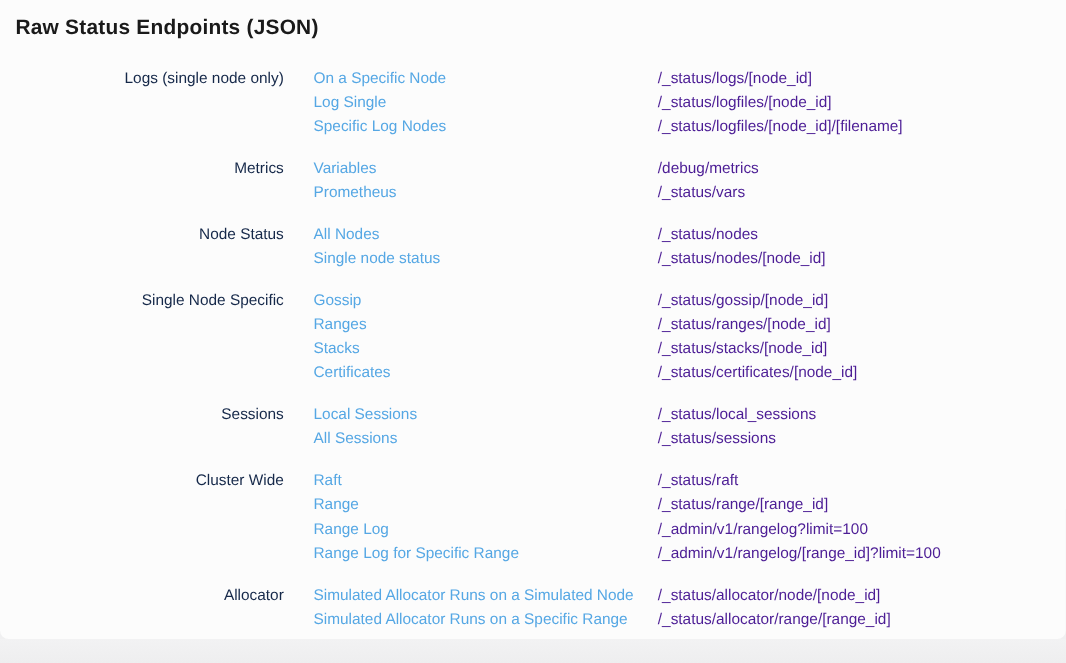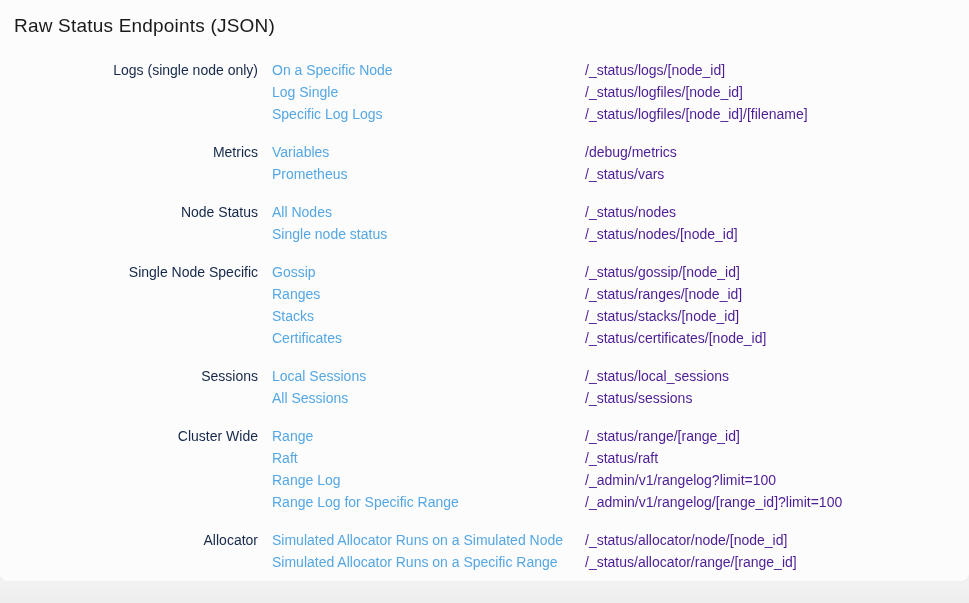--- a/index.html
+++ b/index.html
@@ -16,30 +16,31 @@
   .content-card {
     position: absolute;
     top: 0; left: 0;
     width: 969px; height: 581px;
     background: #fcfcfc;
     border-radius: 0 0 8px 8px;
     padding: 14px 0 0 14px;
   }
   .page-title {
     font-size: 19px;
-    font-weight: 400;
+    font-weight: 700;
     color: #1a1a1a;
     line-height: 24px;
     letter-spacing: 0.2px;
     margin-bottom: 21px;
   }
   .groups { margin-left: -14px; }
   .endpoint-group {
     display: flex;
     margin-bottom: 16px;
+    gap: 13px;
   }
   .group-category {
     width: 258px;
     flex-shrink: 0;
     text-align: right;
     font-size: 14px;
     line-height: 22px;
     color: #152849;
   }
   .group-rows { flex: 1; }
@@ -84,21 +85,21 @@
     <a class="endpoint-link">On a Specific Node</a>
     <div class="endpoint-path">/_status/logs/[node_id]</div>
   </div>
 
   <div class="endpoint-row">
     <a class="endpoint-link">Log Single</a>
     <div class="endpoint-path">/_status/logfiles/[node_id]</div>
   </div>
 
   <div class="endpoint-row">
-    <a class="endpoint-link">Specific Log Logs</a>
+    <a class="endpoint-link">Specific Log Nodes</a>
     <div class="endpoint-path">/_status/logfiles/[node_id]/[filename]</div>
   </div>
 </div>
   </div>
 
   <div class="endpoint-group">
     <div class="group-category">Metrics</div>
     <div class="group-rows">
   <div class="endpoint-row">
     <a class="endpoint-link">Variables</a>
@@ -164,30 +165,30 @@
     <a class="endpoint-link">All Sessions</a>
     <div class="endpoint-path">/_status/sessions</div>
   </div>
 </div>
   </div>
 
   <div class="endpoint-group">
     <div class="group-category">Cluster Wide</div>
     <div class="group-rows">
   <div class="endpoint-row">
+    <a class="endpoint-link">Raft</a>
+    <div class="endpoint-path">/_status/raft</div>
+  </div>
+
+  <div class="endpoint-row">
     <a class="endpoint-link">Range</a>
     <div class="endpoint-path">/_status/range/[range_id]</div>
   </div>
 
   <div class="endpoint-row">
-    <a class="endpoint-link">Raft</a>
-    <div class="endpoint-path">/_status/raft</div>
-  </div>
-
-  <div class="endpoint-row">
     <a class="endpoint-link">Range Log</a>
     <div class="endpoint-path">/_admin/v1/rangelog?limit=100</div>
   </div>
 
   <div class="endpoint-row">
     <a class="endpoint-link">Range Log for Specific Range</a>
     <div class="endpoint-path">/_admin/v1/rangelog/[range_id]?limit=100</div>
   </div>
 </div>
   </div>

